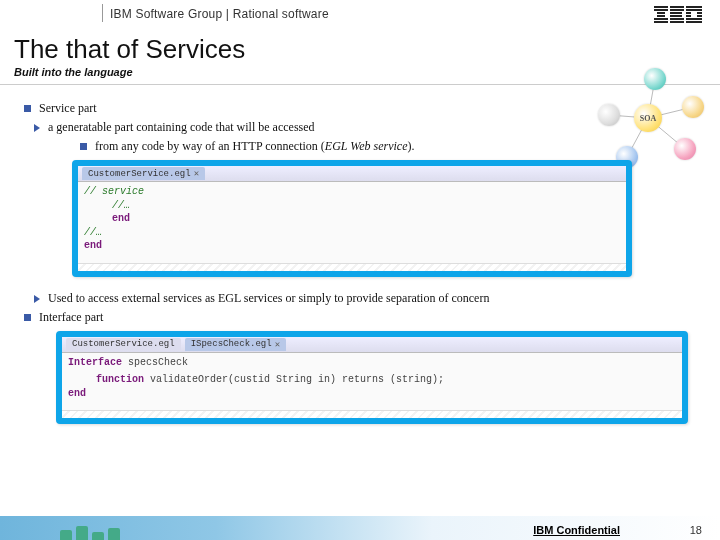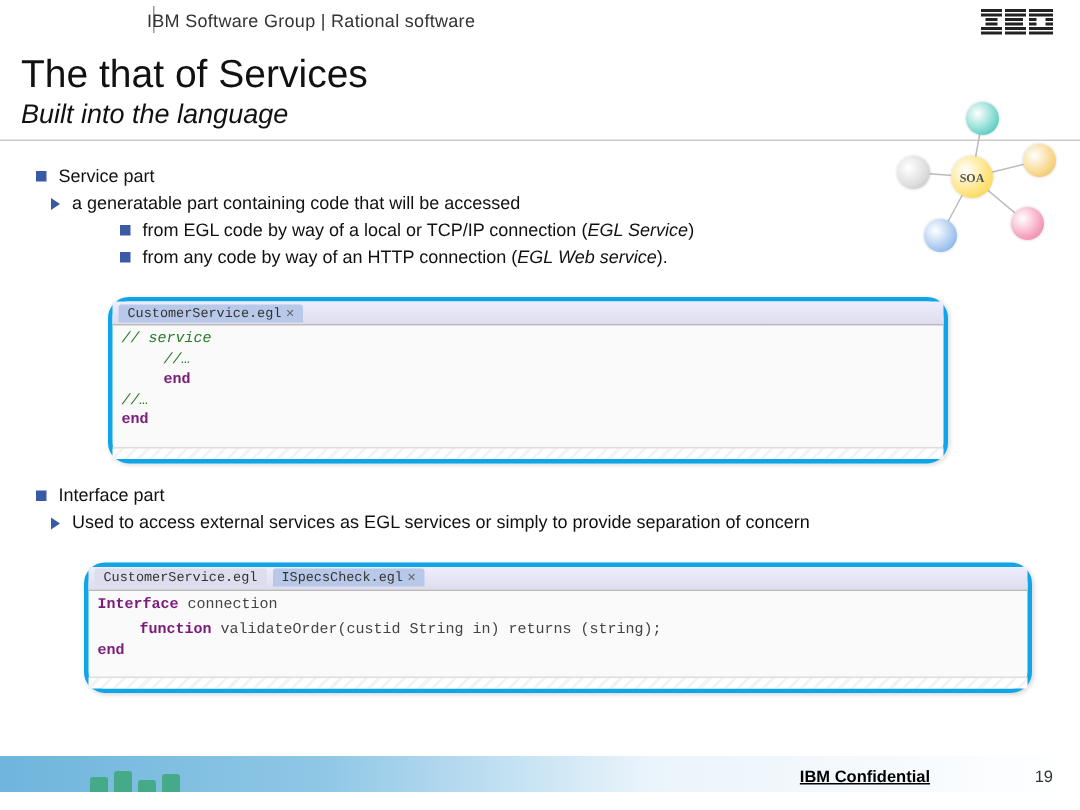--- a/index.html
+++ b/index.html
@@ -1,58 +1,58 @@
 <!DOCTYPE html>
 <html><head>
 <meta charset="utf-8">
 <style>
   * { box-sizing: border-box; margin: 0; padding: 0; }
   body { width: 720px; height: 540px; font-family: Arial, Helvetica, sans-serif; background: #fff; position: relative; overflow: hidden; }
 
   .header { height: 28px; background: #fff; position: relative; display: flex; align-items: center; }
   .header .vbar { position: absolute; left: 102px; top: 4px; width: 1px; height: 18px; background: #999; }
-  .header-title { position: absolute; left: 98px; font-size: 12px; color: #333; letter-spacing: 0.2px; }
+  .header-title { position: absolute; left: 110px; font-size: 12px; color: #333; letter-spacing: 0.2px; }
   .ibm-logo { position: absolute; right: 18px; top: 6px; }
 
   .title-block { padding: 6px 14px 2px 14px; }
   .title { font-size: 26px; font-weight: 400; color: #111; }
-  .subtitle { font-size: 18px; font-weight: 400; font-style: italic; color: #111; margin-top: 1px; }
+  .subtitle { font-size: 11px; font-weight: 700; font-style: italic; color: #111; margin-top: 1px; }
 
   .hr { height: 1px; background: #ccc; margin: 4px 0 0 0; }
 
   .soa { position: absolute; right: 14px; top: 64px; width: 120px; height: 110px; font-family: Liberation Serif, serif; }
   .soa .center { position: absolute; left: 48px; top: 40px; width: 28px; height: 28px; border-radius: 50%; background: radial-gradient(circle at 35% 35%, #fff, #ffe27a 60%, #f4c93a); box-shadow: 0 0 2px rgba(0,0,0,.2); display:flex; align-items:center; justify-content:center; font-size:8px; color:#555; font-weight:700; }
   .soa .node { position:absolute; width:22px; height:22px; border-radius:50%; box-shadow:0 0 2px rgba(0,0,0,.2); }
   .soa .n1 { left:58px; top:4px; background: radial-gradient(circle at 35% 35%, #fff, #7fd9d0 60%, #32b8aa); }
   .soa .n2 { left:96px; top:32px; background: radial-gradient(circle at 35% 35%, #fff, #f7d78a 60%, #e6b95a); }
   .soa .n3 { left:88px; top:74px; background: radial-gradient(circle at 35% 35%, #fff, #f6a5c0 60%, #e278a2); }
   .soa .n4 { left:30px; top:82px; background: radial-gradient(circle at 35% 35%, #fff, #a8c8f0 60%, #6f9fe0); }
   .soa .n5 { left:12px; top:40px; background: radial-gradient(circle at 35% 35%, #fff, #ddd 60%, #bbb); }
   .soa svg.lines { position:absolute; left:0; top:0; }
 
   .content { padding: 8px 24px 0 24px; font-size: 12px; color: #111; }
-  .bullet-row { display:flex; align-items:flex-start; gap:8px; margin: 4px 0; }
+  .bullet-row { display:flex; align-items:flex-start; gap:8px; margin: 4px 0; font-family: Liberation Serif, serif; }
   .sqbullet { width:7px; height:7px; background:#3a5aa6; margin-top:4px; flex-shrink:0; }
   .tribullet { width:0; height:0; border-top:4px solid transparent; border-bottom:4px solid transparent; border-left:6px solid #3a5aa6; margin-top:4px; flex-shrink:0; }
   .sub { margin-left: 10px; }
   .subsub { margin-left: 56px; }
   .italic { font-style: italic; }
 
-  .snippet { margin: 20px 0 10px 48px; width: 560px; border:3px solid #0ea5e9; border-radius:14px; font-family: "Courier New", monospace; font-size:10px; color:#444; position:relative; background:#fafafa; box-shadow: 1px 1px 3px rgba(0,0,0,.15); }
+  .snippet { margin: 6px 0 10px 48px; width: 560px; border:6px solid #0ea5e9; border-radius:4px; font-family: "Courier New", monospace; font-size:10px; color:#444; position:relative; background:#fafafa; box-shadow: 1px 1px 3px rgba(0,0,0,.15); }
   .snippet .tabbar { height:16px; background: linear-gradient(#eef, #dde); border-bottom:1px solid #bbb; display:flex; align-items:center; padding-left:4px; }
   .snippet .tab { background:#b8c8e8; font-size:9px; padding:1px 6px; border-radius:2px 2px 0 0; display:flex; align-items:center; gap:3px; color:#333; }
   .snippet .tab .x { font-size:9px; color:#666; }
   .snippet .body { padding: 3px 6px 10px 6px; line-height:1.35; }
   .kw { color:#7a1a7a; font-weight:700; }
   .cm { color:#2a7a2a;font-style:italic; }
   .snippet2 { width: 632px; margin-left: 32px; }
 
   .torn { height:8px; background: repeating-linear-gradient(135deg, #fff 0 4px, #f3f3f3 4px 6px); border-top:1px solid #ddd; }
 
-  .footer { position:absolute; left:0; bottom:12px; width:100%; height:24px; background: linear-gradient(90deg, #6fb5dc, #8fc7e6 30%, #eaf4fb 60%, #fff); display:flex; align-items:center; }
+  .footer { position:absolute; left:0; bottom:0; width:100%; height:24px; background: linear-gradient(90deg, #6fb5dc, #8fc7e6 30%, #eaf4fb 60%, #fff); display:flex; align-items:center; }
   .footer .deco { width:120px; height:24px; display:flex; align-items:flex-end; gap:4px; padding-left:60px; }
   .footer .deco span { display:inline-block; width:12px; background:#4a8; border-radius:2px 2px 0 0; }
   .footer .d1{height:10px;background:#5a9bd4}.footer .d2{height:14px;background:#6aa35a}.footer .d3{height:8px;background:#d68b4a}.footer .d4{height:12px;background:#c65a8a}
   .conf { position:absolute; right:100px; bottom:4px; font-size:11px; font-weight:700; text-decoration: underline; color:#000;}
   .pageno { position:absolute; right:18px; bottom:4px; font-size:11px; color:#333; }
 
   .section1 { margin-top: 8px; }
   .section2 { margin-top: 14px; }
 </style>
 </head>
@@ -118,24 +118,20 @@
     <div class="bullet-row">
       <span class="sqbullet"></span>
       <span>Service part</span>
     </div>
     <div class="bullet-row sub">
       <span class="tribullet"></span>
       <span>a generatable part containing code that will be accessed</span>
     </div>
     <div class="bullet-row subsub">
       <span class="sqbullet"></span>
-      <span><span>from EGL code by way of a local or TCP/IP connection (</span><span class="italic">EGL Service</span><span>)</span></span>
-    </div>
-    <div class="bullet-row subsub">
-      <span class="sqbullet"></span>
       <span><span>from any code by way of an HTTP connection (</span><span class="italic">EGL Web service</span><span>).</span></span>
     </div>
 
     <div class="snippet">
       <div class="tabbar">
         <div class="tab">
             <span>CustomerService.egl</span>
             <span class="x">✕</span>
           </div>
       </div>
@@ -144,52 +140,52 @@
         <div style="padding-left:28px" class="cm">//…</div>
         <div style="padding-left:28px"><span class="kw">end</span></div>
         <div class="cm">//…</div>
         <div><span class="kw">end</span></div>
       </div>
       <div class="torn"></div>
     </div>
   </div>
 
   <div class="section2">
+    <div class="bullet-row sub">
+      <span class="tribullet"></span>
+      <span>Used to access external services as EGL services or simply to provide separation of concern</span>
+    </div>
     <div class="bullet-row">
       <span class="sqbullet"></span>
       <span>Interface part</span>
-    </div>
-    <div class="bullet-row sub">
-      <span class="tribullet"></span>
-      <span>Used to access external services as EGL services or simply to provide separation of concern</span>
     </div>
 
     <div class="snippet snippet2">
       <div class="tabbar">
         <div class="tab" style="margin-right:4px;background:#dde">
             <span>CustomerService.egl</span>
           </div>
         <div class="tab">
             <span>ISpecsCheck.egl</span>
             <span class="x">✕</span>
           </div>
       </div>
       <div class="body">
-        <div><span class="kw">Interface</span><span> connection</span></div>
+        <div><span class="kw">Interface</span><span> specsCheck</span></div>
         <div style="height:4px"></div>
         <div style="padding-left:28px"><span class="kw">function</span><span> validateOrder(custid String in) returns (string);</span></div>
         <div><span class="kw">end</span></div>
       </div>
       <div class="torn"></div>
     </div>
   </div>
 </div>
 
 <div class="footer">
   <div class="deco">
       <span class="d1"></span>
       <span class="d2"></span>
       <span class="d3"></span>
       <span class="d4"></span>
     </div>
   <span class="conf">IBM Confidential</span>
-  <span class="pageno">19</span>
+  <span class="pageno">18</span>
 </div>
 
 </body></html>

